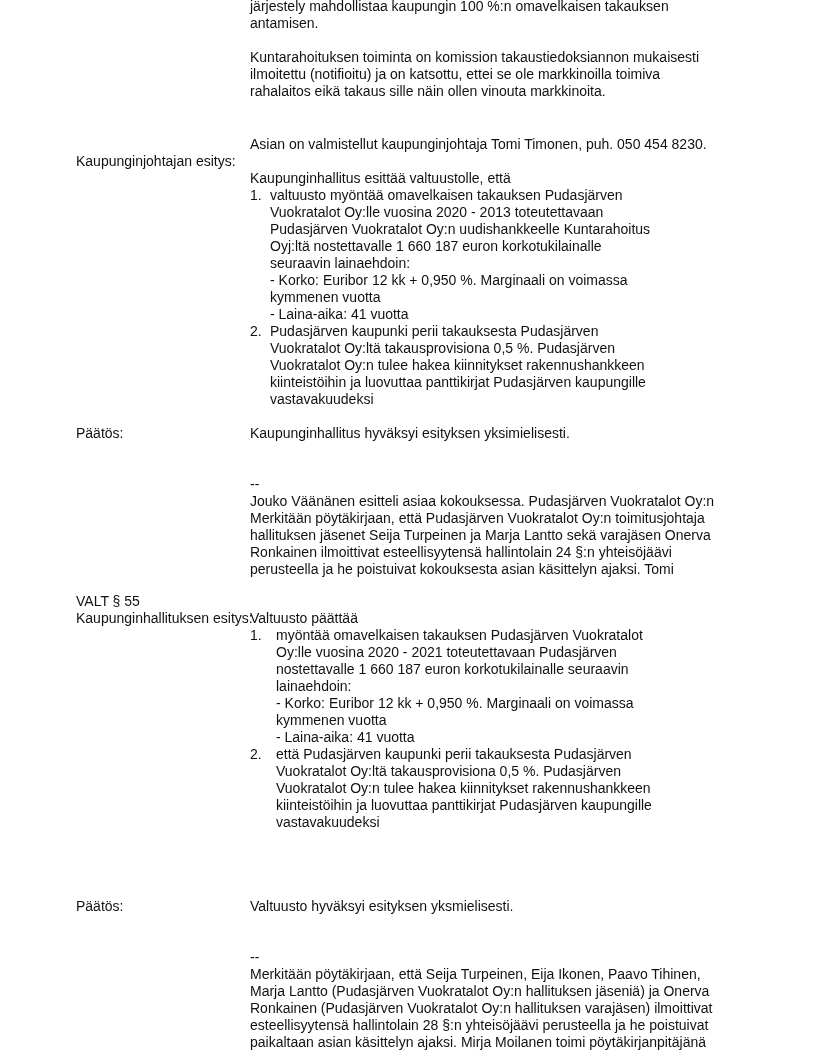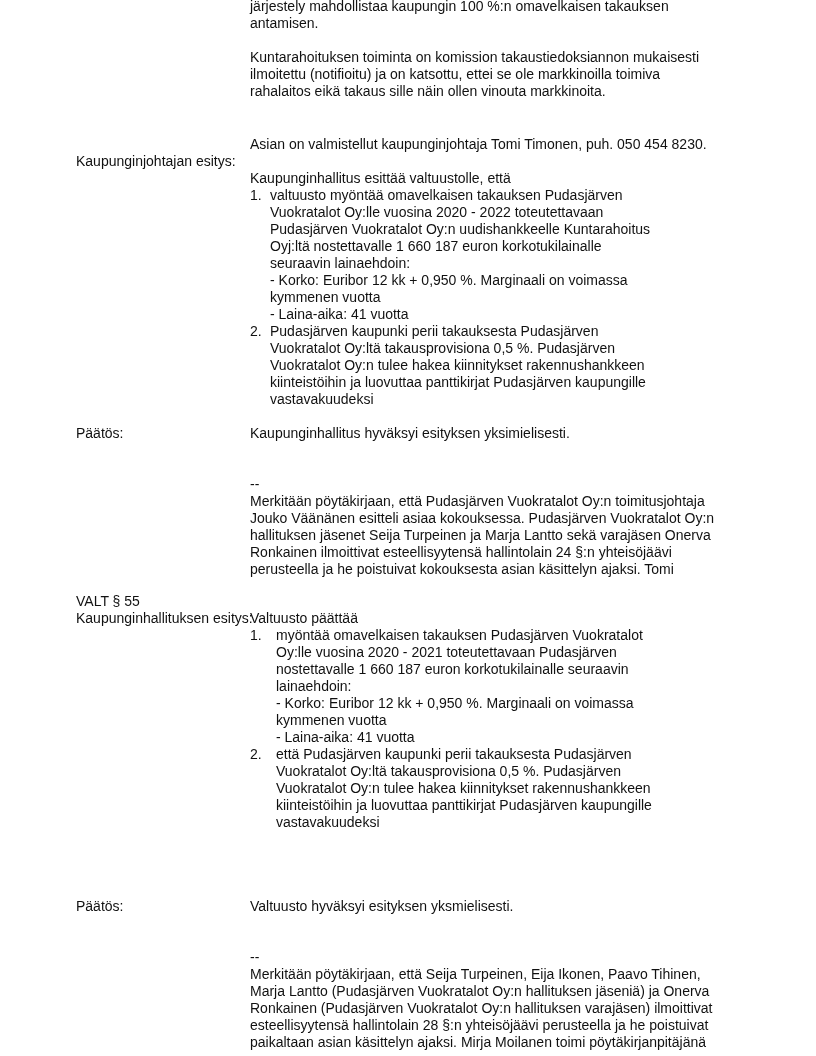--- a/index.html
+++ b/index.html
@@ -32,21 +32,21 @@
 </div>
 <div class="abs body" style="top:136px;width:520px">Asian on valmistellut kaupunginjohtaja Tomi Timonen, puh. 050 454 8230.</div>
 
 <div class="abs label" style="top:153px">Kaupunginjohtajan esitys:</div>
 <div class="abs body" style="top:170px">
   <div>Kaupunginhallitus esittää valtuustolle, että</div>
   <ol class="num a">
     <li>
       <span class="n">1.</span>
       <span class="blk">valtuusto myöntää omavelkaisen takauksen Pudasjärven</span>
-      <span class="blk">Vuokratalot Oy:lle vuosina 2020 - 2022 toteutettavaan</span>
+      <span class="blk">Vuokratalot Oy:lle vuosina 2020 - 2013 toteutettavaan</span>
       <span class="blk">Pudasjärven Vuokratalot Oy:n uudishankkeelle Kuntarahoitus</span>
       <span class="blk">Oyj:ltä nostettavalle 1 660 187 euron korkotukilainalle</span>
       <span class="blk">seuraavin lainaehdoin:</span>
       <span class="blk">- Korko: Euribor 12 kk + 0,950 %. Marginaali on voimassa</span>
       <span class="blk">kymmenen vuotta</span>
       <span class="blk">- Laina-aika: 41 vuotta</span>
     </li>
     <li>
       <span class="n">2.</span>
       <span class="blk">Pudasjärven kaupunki perii takauksesta Pudasjärven</span>
@@ -55,22 +55,22 @@
       <span class="blk">kiinteistöihin ja luovuttaa panttikirjat Pudasjärven kaupungille</span>
       <span class="blk">vastavakuudeksi</span>
     </li>
   </ol>
 </div>
 
 <div class="abs label" style="top:425px">Päätös:</div>
 <div class="abs body" style="top:425px">Kaupunginhallitus hyväksyi esityksen yksimielisesti.</div>
 <div class="abs body" style="top:476px;width:520px">
   <span class="blk">--</span>
+  <span class="blk">Jouko Väänänen esitteli asiaa kokouksessa. Pudasjärven Vuokratalot Oy:n</span>
   <span class="blk">Merkitään pöytäkirjaan, että Pudasjärven Vuokratalot Oy:n toimitusjohtaja</span>
-  <span class="blk">Jouko Väänänen esitteli asiaa kokouksessa. Pudasjärven Vuokratalot Oy:n</span>
   <span class="blk">hallituksen jäsenet Seija Turpeinen ja Marja Lantto sekä varajäsen Onerva</span>
   <span class="blk">Ronkainen ilmoittivat esteellisyytensä hallintolain 24 §:n yhteisöjäävi</span>
   <span class="blk">perusteella ja he poistuivat kokouksesta asian käsittelyn ajaksi. Tomi</span>
 </div>
 
 <div class="abs label" style="top:593px">VALT § 55</div>
 <div class="abs label" style="top:610px">Kaupunginhallituksen esitys:</div>
 <div class="abs body" style="top:610px">
   <div>Valtuusto päättää</div>
   <ol class="num b">

